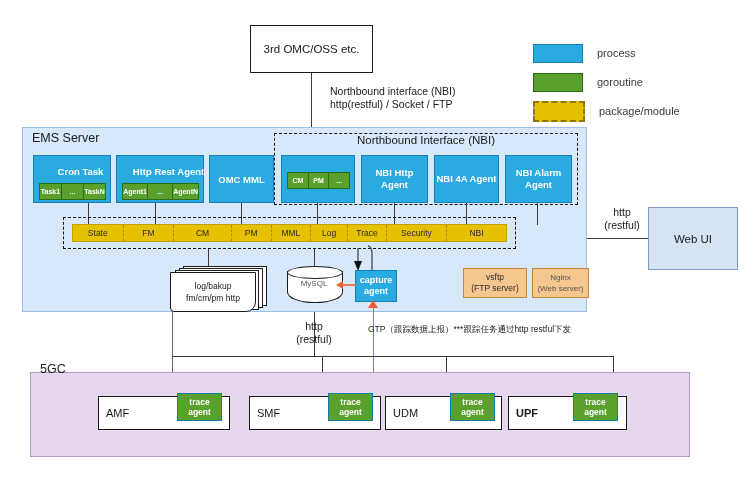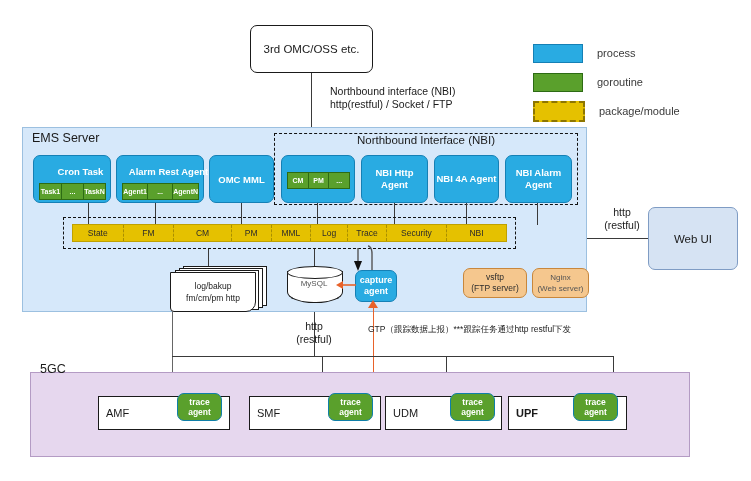--- a/index.html
+++ b/index.html
@@ -1,19 +1,19 @@
 <!DOCTYPE html>
 <html><head>
 <meta charset="utf-8">
 <style>
   html,body{margin:0;padding:0;background:#ffffff;}
   body{width:751px;height:481px;position:relative;overflow:hidden;
        font-family:"Liberation Sans","DejaVu Sans",sans-serif;color:#1a1a1a;}
   .abs{position:absolute;box-sizing:border-box;}
-  .ctr{display:flex;align-items:center;justify-content:center;text-align:center;border-radius:7px;}
+  .ctr{display:flex;align-items:center;justify-content:center;text-align:center;}
   .col{flex-direction:column;}
 
   
   .box-white{background:#ffffff;border:1.3px solid #1a1a1a;}
   .box-blue{background:#29ABE2;border:1px solid #1580b5;color:#ffffff;font-weight:bold;}
   .box-green{background:#5AA02C;border:1px solid #2d6b14;color:#ffffff;}
   .box-yellow{background:#E5C100;border:1px solid #bfa100;color:#2b2b2b;}
   .box-orange{background:#F5C78E;border:1px solid #c8873c;color:#2b2b2b;}
   .box-webui{background:#D6E3F3;border:1px solid #7f9cc4;color:#1a1a1a;}
 
@@ -110,21 +110,21 @@
 <div class="abs box-blue proc ctr col" style="left:33px;top:155px;width:78px;">
   <div class="ttl">Cron Task</div>
   <div class="subrow">
     <div class="sub">Task1</div>
     <div class="sub">...</div>
     <div class="sub">TaskN</div>
   </div>
 </div>
 
 <div class="abs box-blue proc ctr col" style="left:116px;top:155px;width:88px;">
-  <div class="ttl">Alarm Rest Agent</div>
+  <div class="ttl">Http Rest Agent</div>
   <div class="subrow">
     <div class="sub">Agent1</div>
     <div class="sub">...</div>
     <div class="sub">AgentN</div>
   </div>
 </div>
 
 <div class="abs box-blue proc ctr" style="left:209px;top:155px;width:65px;">
   <span>OMC MML</span>
 </div>

